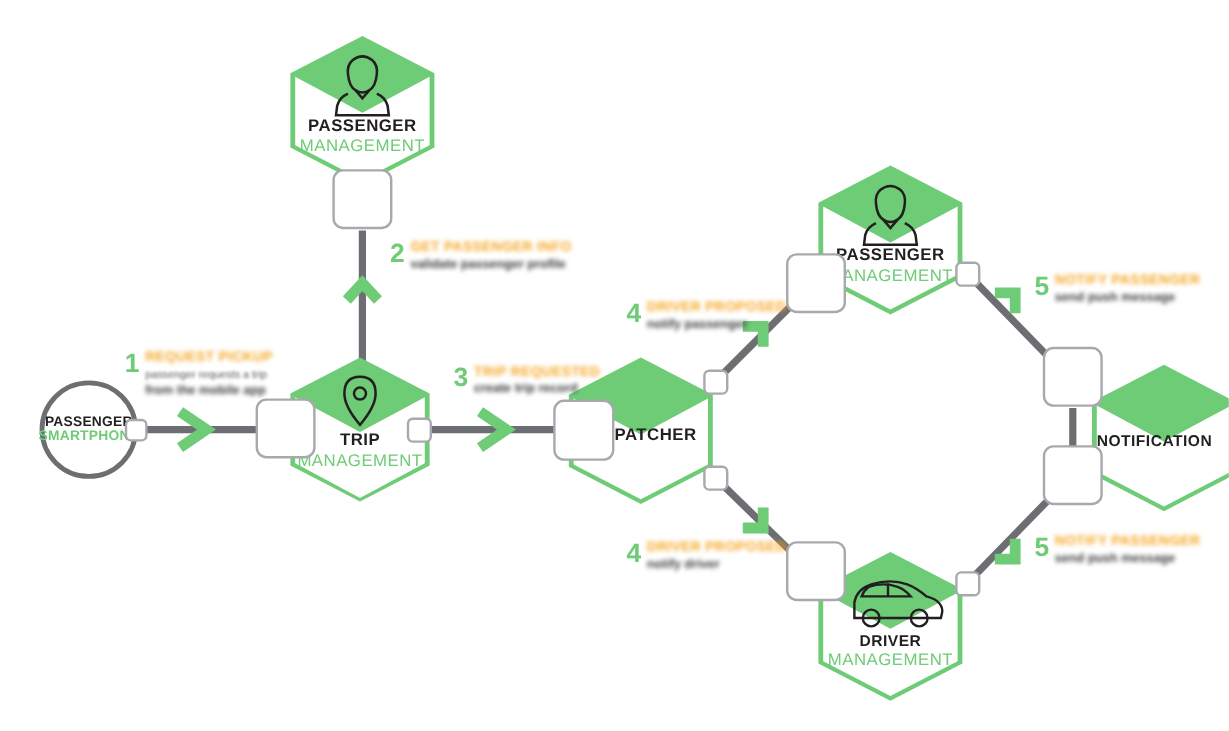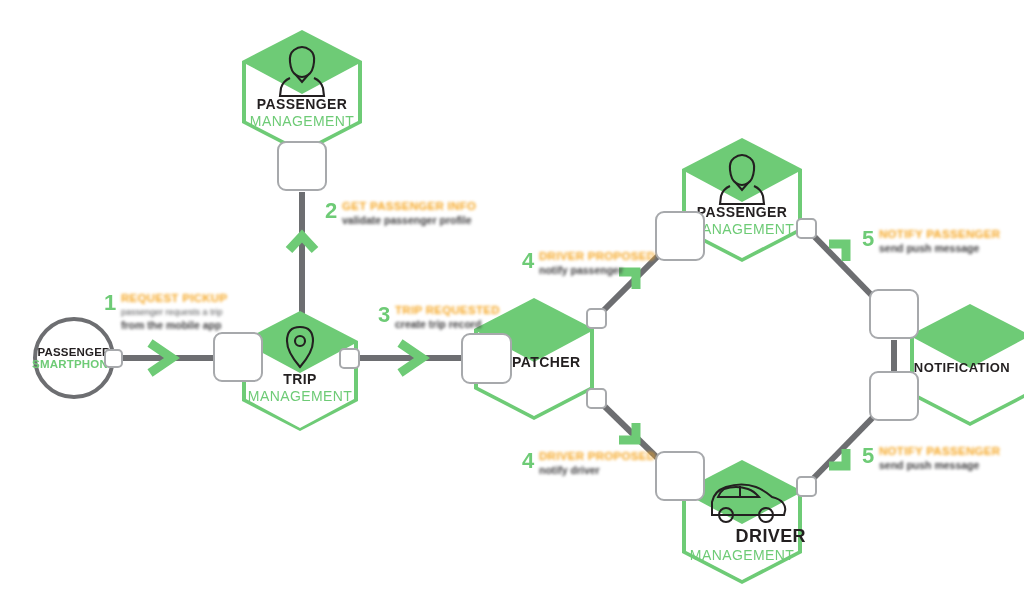--- a/index.html
+++ b/index.html
@@ -101,21 +101,21 @@
         <path d="M52 50 q-7 3 -9 10 l-1 8 h44 l-1 -8 q-2 -7 -9 -10"></path>
         <path d="M58 47 l6 7 l6 -7"></path>
       </g>
     </svg>
     <div class="txt" style="top:68px;">
       <div class="t1" style="font-size:14px;">PASSENGER</div>
       <div class="t2" style="font-size:14px;">MANAGEMENT</div>
     </div>
   </div>
 
-  <div class="hex" style="left:238px;top:309px;width:124px;height:124px;">
+  <div class="hex" style="left:238px;top:296px;width:124px;height:124px;">
     <svg class="shape" viewBox="0 0 124 124">
       <polygon points="62,2 120,32 120,92 62,122 4,92 4,32" fill="#6ecb76"></polygon>
       <polygon points="8,35 62,64 116,35 116,90 62,119 8,90" fill="#ffffff"></polygon>
     </svg>
     <svg class="shape" viewBox="0 0 124 124">
       <g fill="none" stroke="#231f20" stroke-width="2.1">
         <path d="M62 18 q-13 0 -13 14 q0 11 13 26 q13 -15 13 -26 q0 -14 -13 -14 Z"></path>
         <circle cx="62" cy="32" r="5"></circle>
       </g>
     </svg>
@@ -161,21 +161,21 @@
     <svg class="shape" viewBox="0 0 128 128">
       <g fill="none" stroke="#231f20" stroke-width="2">
         <path d="M34 44 q2 -11 14 -15 q16 -5 30 0 q8 3 16 10 q8 2 11 6 q3 4 2 8 l-1 4 h-72 Z"></path>
         <path d="M46 31 q12 -4 24 0 q6 2 11 8 h-41 q2 -5 6 -8"></path>
         <line x1="62" y1="28" x2="62" y2="39"></line>
         <circle cx="48" cy="57" r="7"></circle>
         <circle cx="88" cy="57" r="7"></circle>
       </g>
     </svg>
     <div class="txt" style="top:68px;">
-      <div class="t1" style="font-size:18px;text-align:right;">DRIVER</div>
+      <div class="t1" style="font-size:13px;">DRIVER</div>
       <div class="t2" style="font-size:14px;">MANAGEMENT</div>
     </div>
   </div>
 
   <div class="hex" style="left:906px;top:302px;width:128px;height:126px;">
     <svg class="shape" viewBox="0 0 128 126">
       <polygon points="64,2 124,33 124,93 64,124 4,93 4,33" fill="#6ecb76"></polygon>
       <polygon points="8,36 64,66 120,36 120,91 64,120 8,91" fill="#ffffff"></polygon>
     </svg>
     <div class="txt" style="top:58px;left:-8px;right:8px;">

